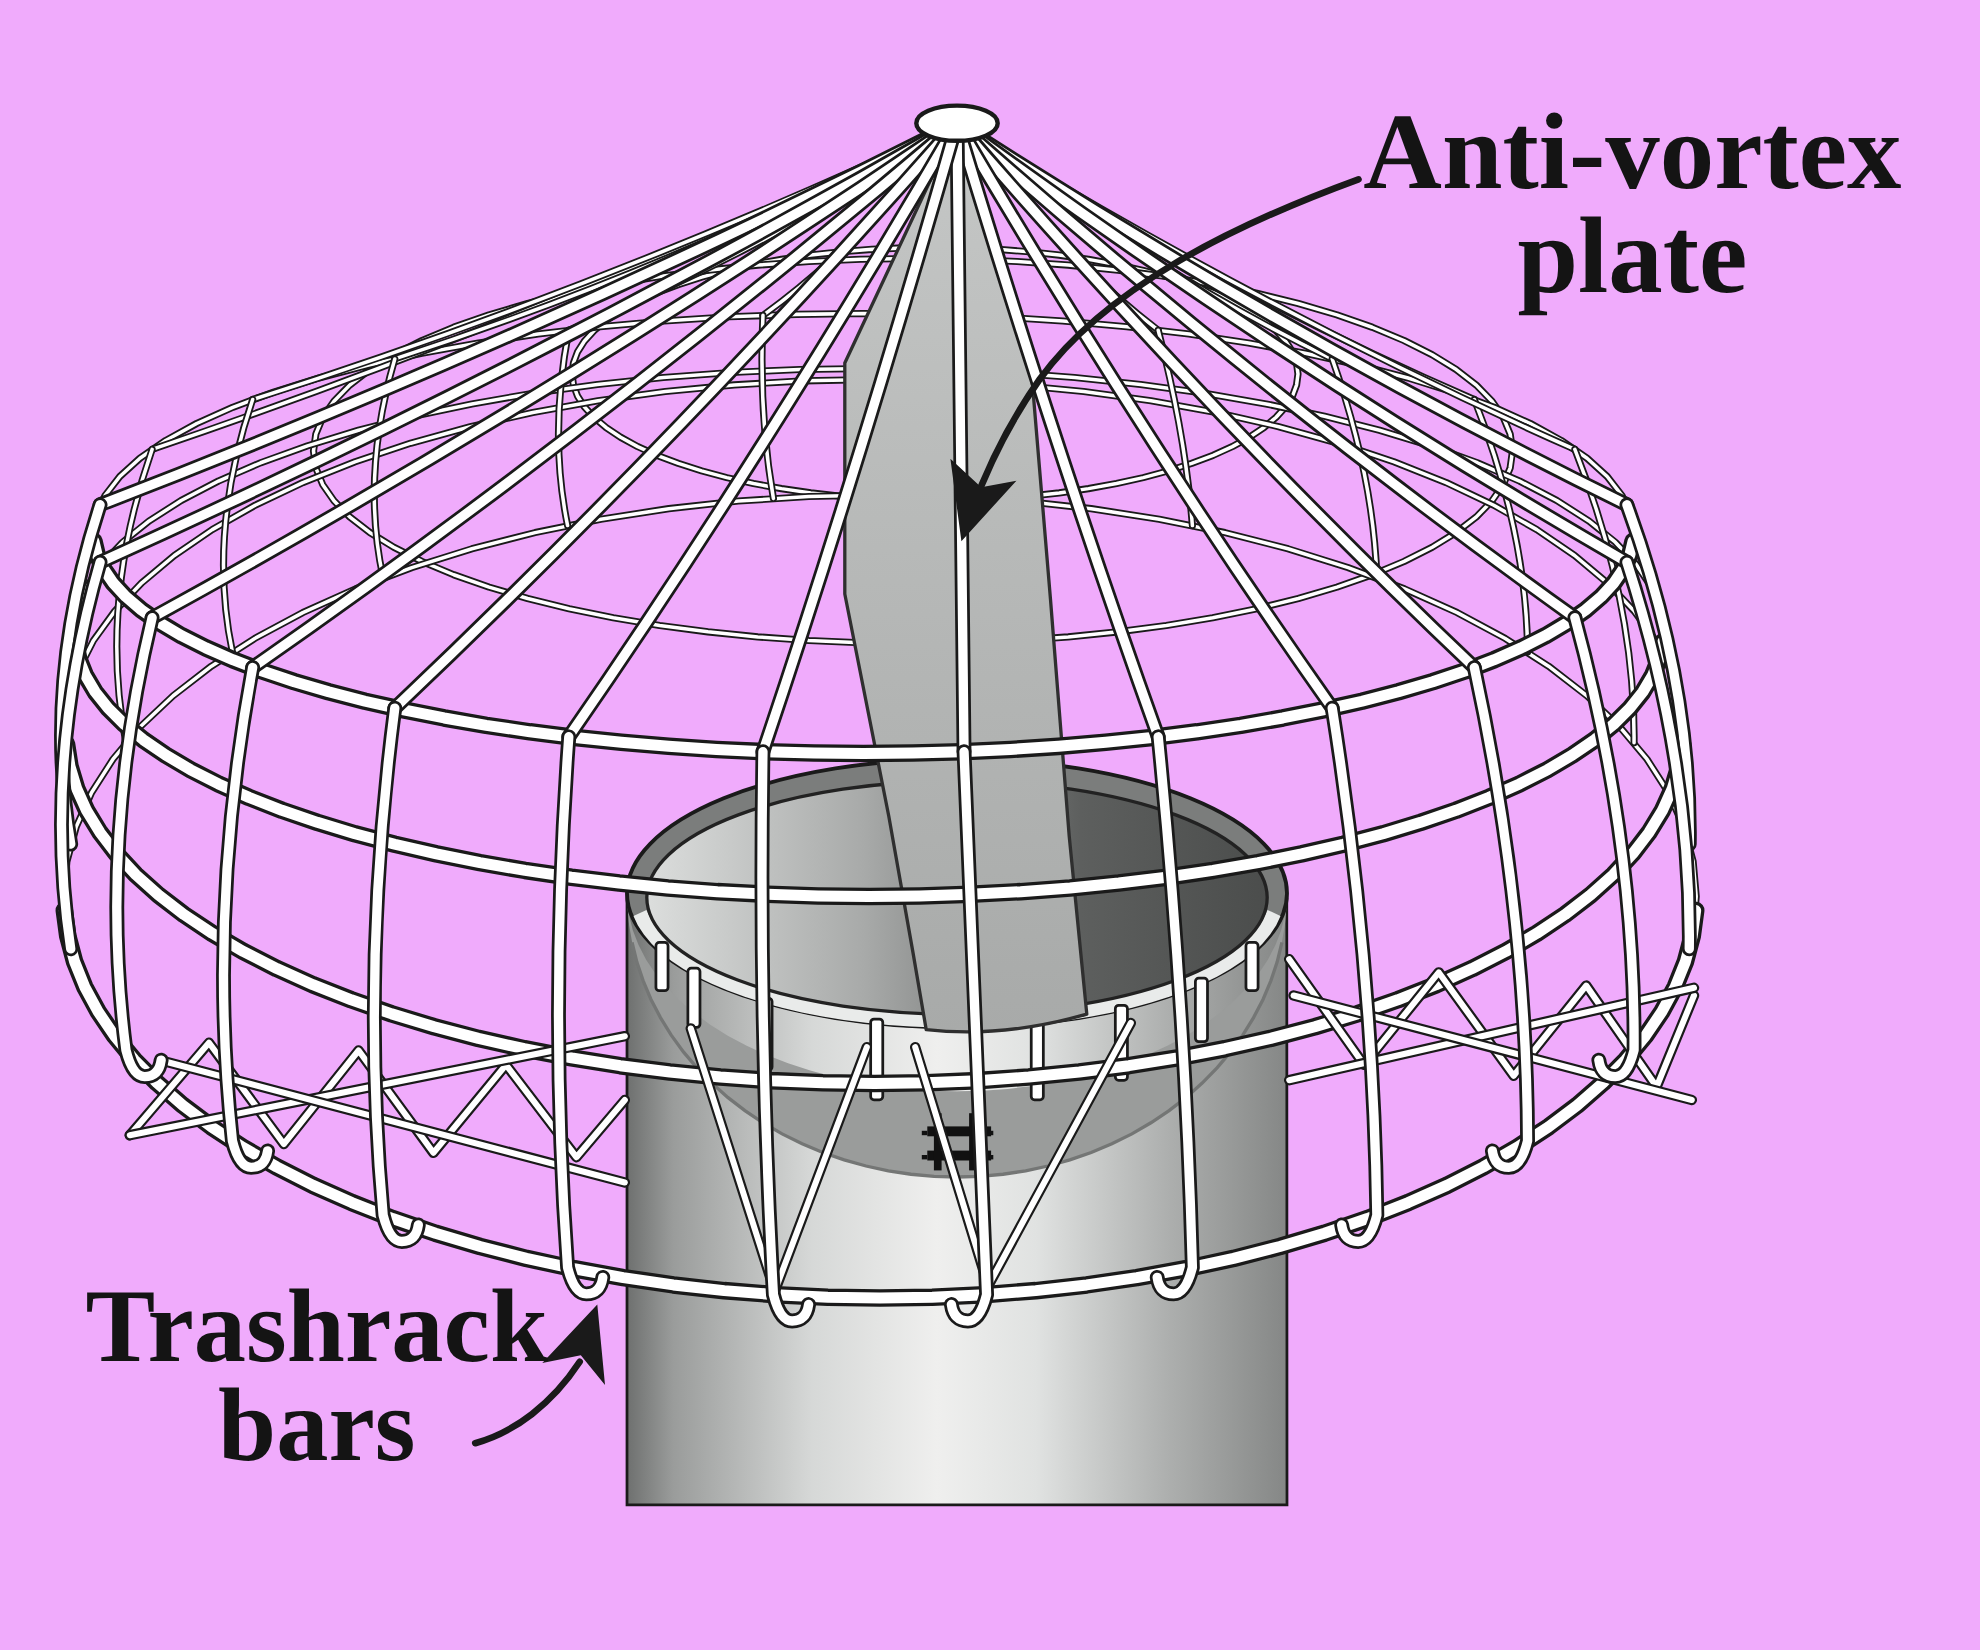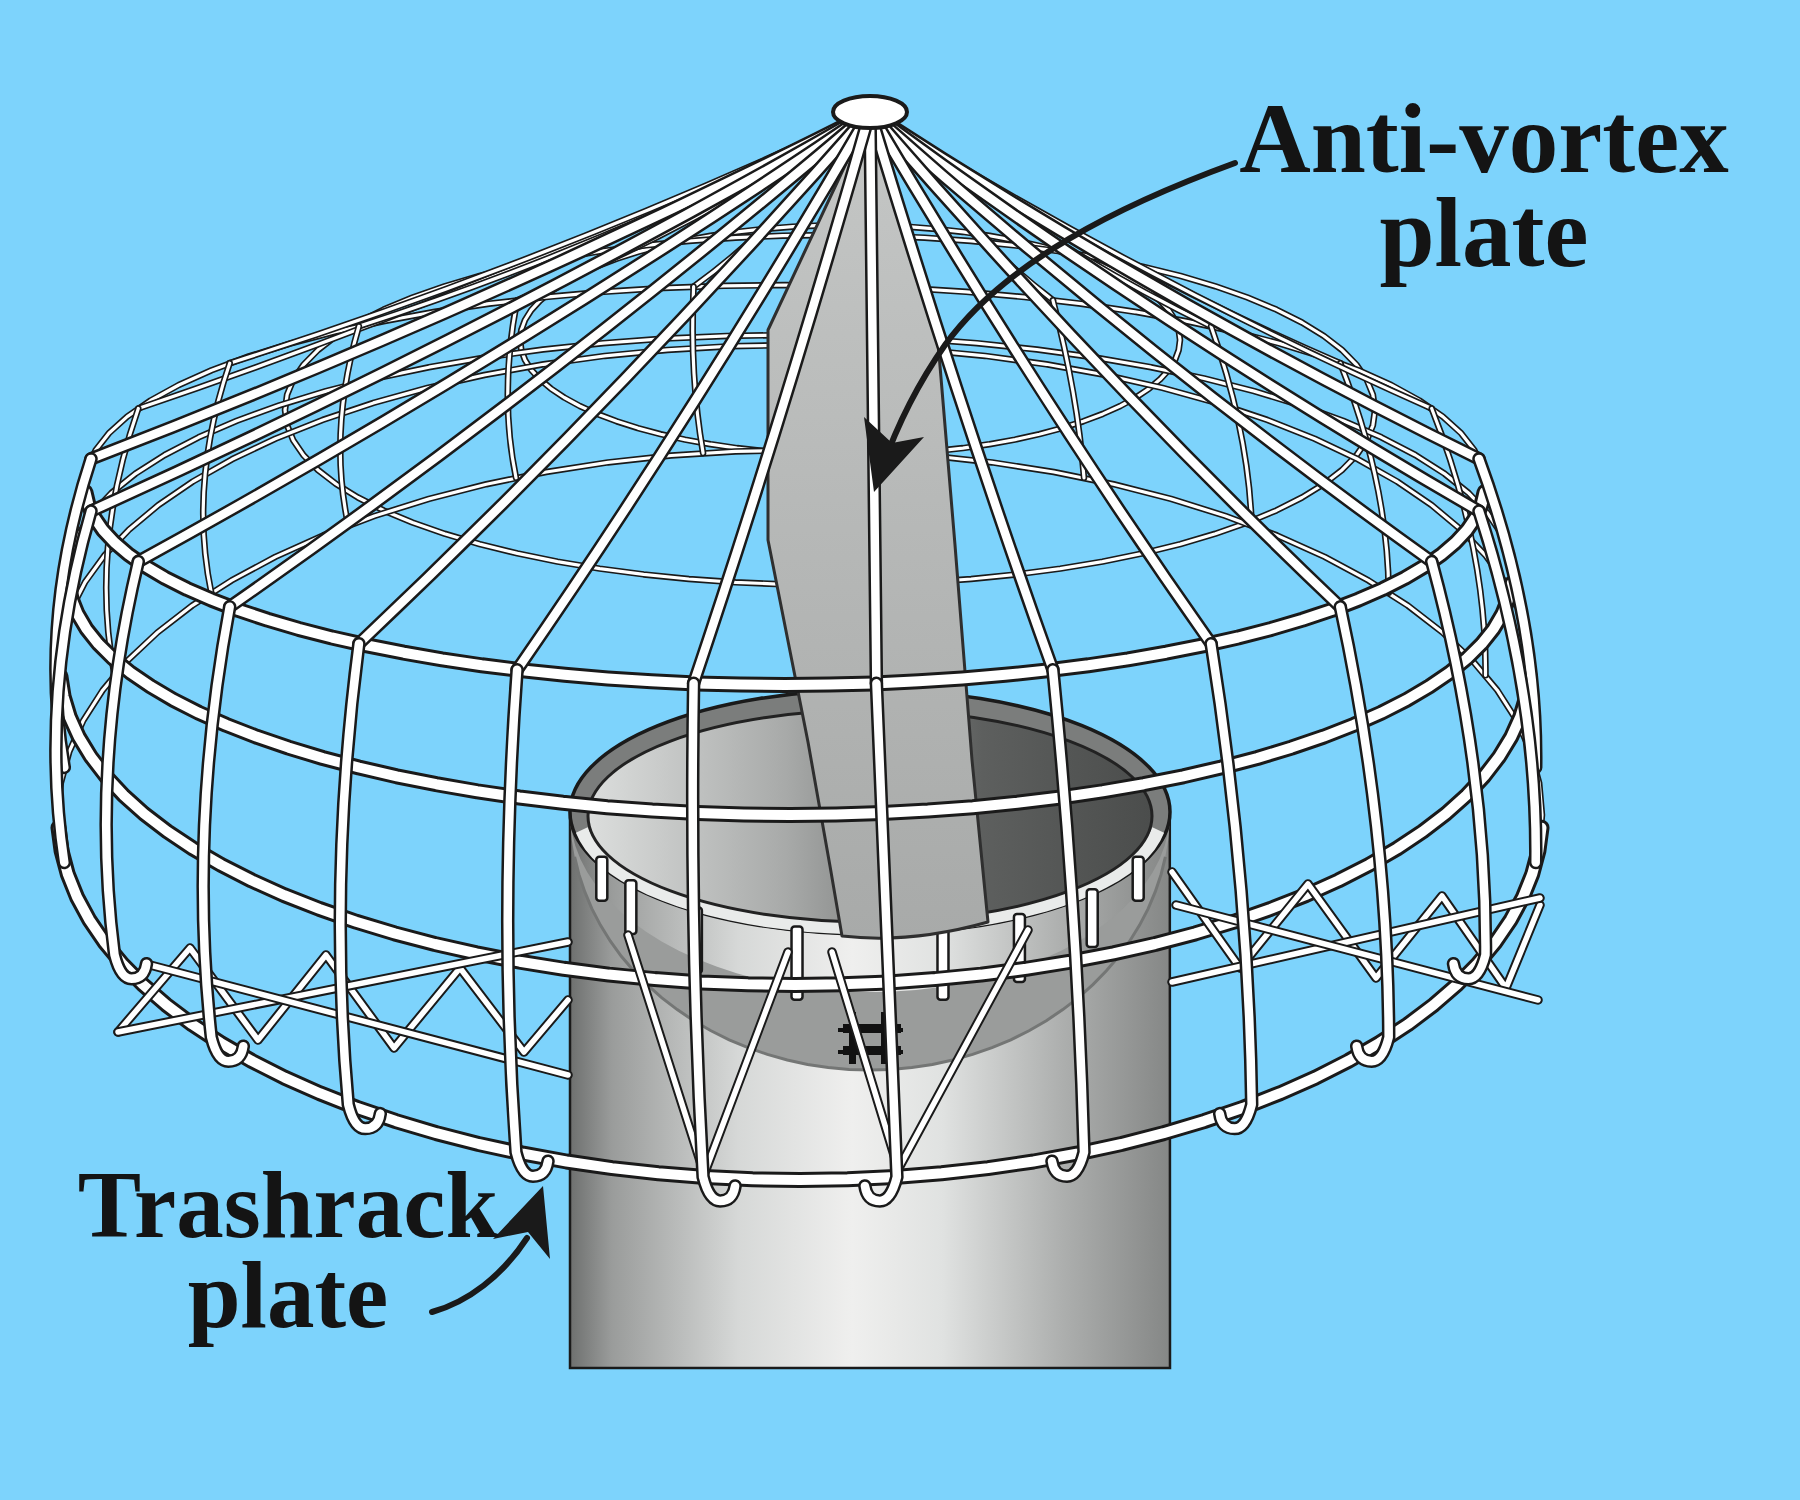--- a/index.html
+++ b/index.html
@@ -1,16 +1,16 @@
 <!DOCTYPE html>
 <html><head>
 <meta charset="utf-8">
 <style>
   html,body{margin:0;padding:0;background:#fff;}
-  .stage{position:relative;width:1800px;height:1500px;background:#7dd3fc;overflow:hidden;
+  .stage{position:relative;width:1800px;height:1500px;background:#f0abfc;overflow:hidden;
          font-family:"Liberation Serif",serif;}
   .stage svg{position:absolute;left:0;top:0;}
   .fig-label{position:absolute;white-space:pre-line;text-align:center;font-weight:bold;
              color:#141414;line-height:.95;}
   .label-anti-vortex{left:1168px;top:92px;width:632px;font-size:99px;}
   .label-trashrack{left:28px;top:1160px;width:520px;font-size:95px;}
 </style>
 </head>
 <body>
 
@@ -225,14 +225,14 @@
         <path d="M874 492 L924 437 L892 443 L864 417 Z" fill="#1a1a1a"></path>
       </g>
       <g>
         <path d="M432 1312 C468 1302 502 1276 527 1238" fill="none" stroke="#1a1a1a" stroke-width="6" stroke-linecap="round"></path>
         <path d="M543 1186 L550 1259 L528 1232 L493 1239 Z" fill="#1a1a1a"></path>
       </g>
     </svg>
   <div class="fig-label label-anti-vortex">Anti-vortex
 plate</div>
   <div class="fig-label label-trashrack">Trashrack
-plate</div>
+bars</div>
 </div>
 
 </body></html>

